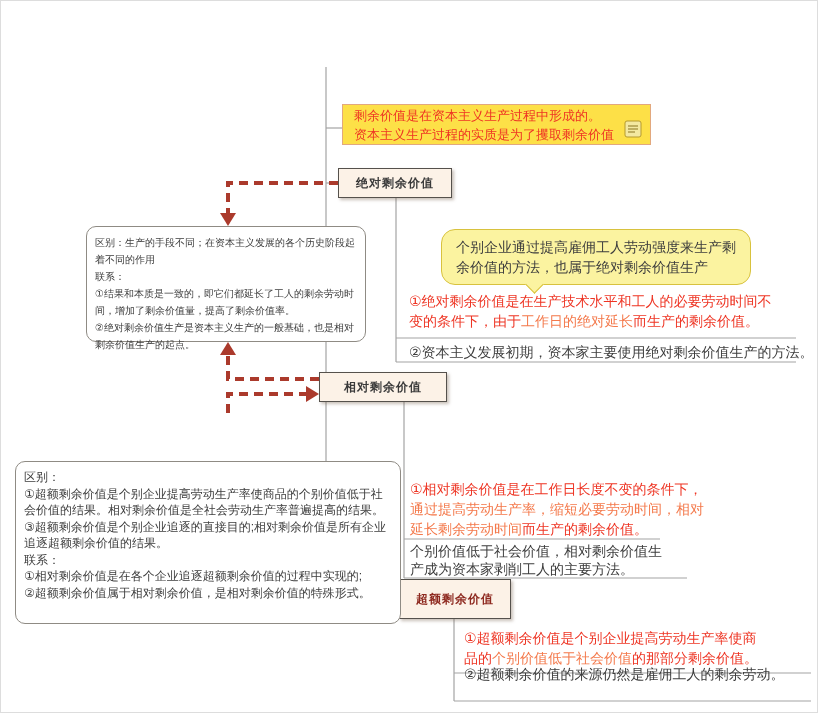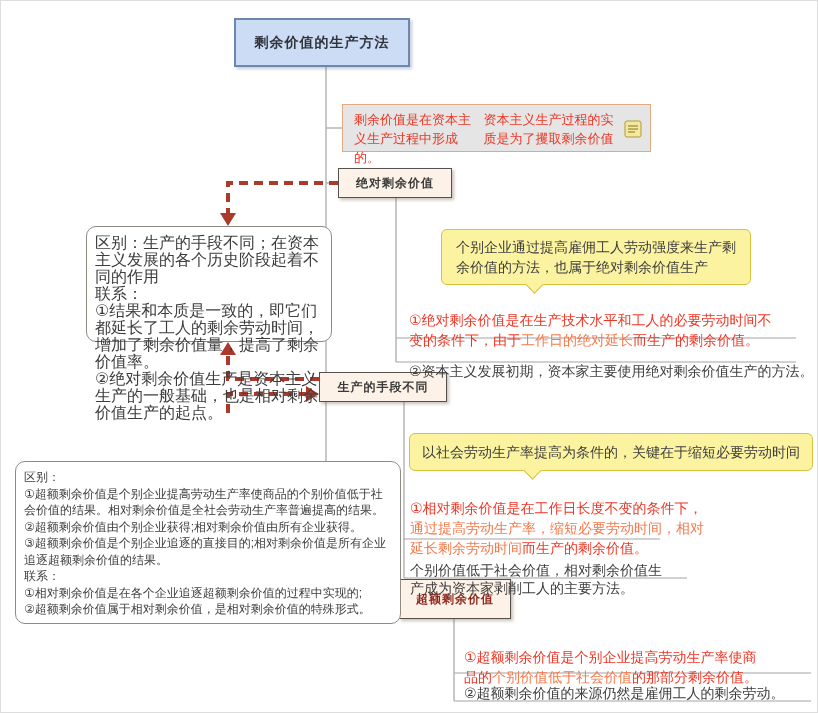--- a/index.html
+++ b/index.html
@@ -5,44 +5,44 @@
   html,body{margin:0;padding:0;background:#fff;}
   body{font-family:"Liberation Sans","DejaVu Sans",sans-serif;}
   .canvas{position:relative;width:818px;height:713px;background:#ffffff;border:1px solid #ddd;box-sizing:border-box;overflow:hidden;}
   .wires{position:absolute;left:0;top:0;z-index:1;}
   .abs{position:absolute;box-sizing:border-box;z-index:2;}
 
   .root-node{left:233px;top:17px;width:176px;height:49px;background:#cddcf5;border:2px solid #6e87ae;
     box-shadow:2px 2px 3px rgba(90,110,150,.35);display:flex;align-items:center;justify-content:center;
     font-size:14px;font-weight:bold;color:#30343c;letter-spacing:1px;}
 
-  .note-box{left:341px;top:103px;width:309px;height:48px;background:#e5e5e5;border:1px solid #e2a87e;
-    padding:5px 30px 5px 11px;display:flex;justify-content:center;}
+  .note-box{left:341px;top:103px;width:309px;height:41px;background:#fde047;border:1px solid #e2a87e;
+    padding:5px 30px 5px 11px;display:flex;flex-direction:column;justify-content:center;}
   .note-box .nline{font-size:13px;line-height:19px;color:#ee3524;}
   .memo{position:absolute;right:8px;top:15px;}
 
   .topic{background:#fcf2e7;border:1.5px solid #55514c;box-shadow:2px 2px 3px rgba(120,100,80,.4);
     display:flex;align-items:center;justify-content:center;font-size:12px;font-weight:bold;color:#3a3a3a;letter-spacing:1px;}
   .topic.t-abs{left:337px;top:167px;width:114px;height:30px;}
   .topic.t-rel{left:318px;top:371px;width:128px;height:30px;}
   .topic.t-exc{left:398px;top:578px;width:112px;height:40px;color:#8e2a20;}
 
   .cmp-box{background:#ffffff;border:1px solid #8f8b84;border-radius:10px;color:#3d3d3d;}
-  .cmp1{left:85px;top:225px;width:246px;height:116px;padding:7px 8px;font-size:16px;line-height:17px;}
+  .cmp1{left:85px;top:225px;width:280px;height:116px;padding:7px 8px;font-size:10px;line-height:17px;}
   .cmp2{left:14px;top:412px;width:386px;height:163px;padding:7px 8px;font-size:12px;line-height:16.5px;margin-top:48px;}
 
-  .callout{background:#fbf3a0;border:1px solid #d8c23e;border-radius:6px;color:#3d3d3d;font-size:14px;line-height:20px;}
+  .callout{background:#fbf3a0;border:1px solid #d8c23e;border-radius:14px;color:#3d3d3d;font-size:14px;line-height:20px;}
   .co1{left:440px;top:228px;width:310px;padding:7px 14px;}
   .co2{left:408px;top:432px;padding:8px 12px;white-space:nowrap;}
   .tail{position:absolute;bottom:-7px;width:12px;height:12px;background:#fbf3a0;
     border-right:1px solid #d8c23e;border-bottom:1px solid #d8c23e;transform:rotate(45deg);}
   .co1 .tail{left:86px;}
   .co2 .tail{left:116px;}
 
-  .item{font-size:14px;line-height:20px;margin-top:19px;}
+  .item{font-size:14px;line-height:20px;}
   .t-red{color:#ee3524;}
   .t-orange{color:#f4794b;}
   .t-dark{color:#3d3d3d;}
   .i-abs1{left:408px;top:290px;width:370px;}
   .i-abs2{left:408px;top:341px;width:420px;}
   .i-rel1{left:409px;top:478px;width:300px;}
   .i-rel2{left:409px;top:541px;width:258px;line-height:18px;}
   .i-exc1{left:463px;top:627px;width:300px;}
   .i-exc2{left:463px;top:663px;width:350px;}
 </style>
@@ -76,61 +76,55 @@
       <path d="M398,593 H222 V588"></path>
     </g>
     <g fill="#ab3a2c">
       <polygon points="219,212 235,212 227,225"></polygon>
       <polygon points="219,354 235,354 227,341"></polygon>
       <polygon points="305,385 305,401 318,393"></polygon>
       <polygon points="214,588 230,588 222,575"></polygon>
     </g>
   </svg>
 
-  <div class="abs root-node">剩余价值的生产方法</div>
 
   <div class="abs note-box">
     <div class="nline">剩余价值是在资本主义生产过程中形成的。</div>
     <div class="nline">资本主义生产过程的实质是为了攫取剩余价值</div>
     <svg class="memo" width="18" height="18" viewBox="0 0 18 18">
       <rect x="1" y="1" width="16" height="16" rx="2" fill="#f3e8a0" stroke="#b59a2e"></rect>
       <path d="M4 6h10M4 9h10M4 12h7" stroke="#8a7420" stroke-width="1.2" fill="none"></path>
     </svg>
   </div>
 
   <div class="abs topic t-abs">绝对剩余价值</div>
-  <div class="abs topic t-rel">生产的手段不同</div>
+  <div class="abs topic t-rel">相对剩余价值</div>
   <div class="abs topic t-exc">超额剩余价值</div>
 
   <div class="abs cmp-box cmp1">
     <div>区别：生产的手段不同；在资本主义发展的各个历史阶段起着不同的作用</div>
     <div>联系：</div>
     <div>①结果和本质是一致的，即它们都延长了工人的剩余劳动时间，增加了剩余价值量，提高了剩余价值率。</div>
     <div>②绝对剩余价值生产是资本主义生产的一般基础，也是相对剩余价值生产的起点。</div>
   </div>
 
   <div class="abs cmp-box cmp2">
     <div>区别：</div>
     <div>①超额剩余价值是个别企业提高劳动生产率使商品的个别价值低于社会价值的结果。相对剩余价值是全社会劳动生产率普遍提高的结果。</div>
-    <div>②超额剩余价值由个别企业获得;相对剩余价值由所有企业获得。</div>
     <div>③超额剩余价值是个别企业追逐的直接目的;相对剩余价值是所有企业追逐超额剩余价值的结果。</div>
     <div>联系：</div>
     <div>①相对剩余价值是在各个企业追逐超额剩余价值的过程中实现的;</div>
     <div>②超额剩余价值属于相对剩余价值，是相对剩余价值的特殊形式。</div>
   </div>
 
   <div class="abs callout co1">
     <span>个别企业通过提高雇佣工人劳动强度来生产剩余价值的方法，也属于绝对剩余价值生产</span>
     <i class="tail"></i>
   </div>
 
-  <div class="abs callout co2">
-    <span>以社会劳动生产率提高为条件的，关键在于缩短必要劳动时间</span>
-    <i class="tail"></i>
-  </div>
 
   <div class="abs item i-abs1">
     <span class="t-red">①绝对剩余价值是在生产技术水平和工人的必要劳动时间不变的条件下，由于</span><span class="t-orange">工作日的绝对延长</span><span class="t-red">而生产的剩余价值。</span>
   </div>
   <div class="abs item i-abs2 t-dark">②资本主义发展初期，资本家主要使用绝对剩余价值生产的方法。</div>
 
   <div class="abs item i-rel1">
     <span class="t-red">①相对剩余价值是在工作日长度不变的条件下，</span><span class="t-orange">通过提高劳动生产率，缩短必要劳动时间，相对延长剩余劳动时间</span><span class="t-red">而生产的剩余价值。</span>
   </div>
   <div class="abs item i-rel2 t-dark">个别价值低于社会价值，相对剩余价值生产成为资本家剥削工人的主要方法。</div>

